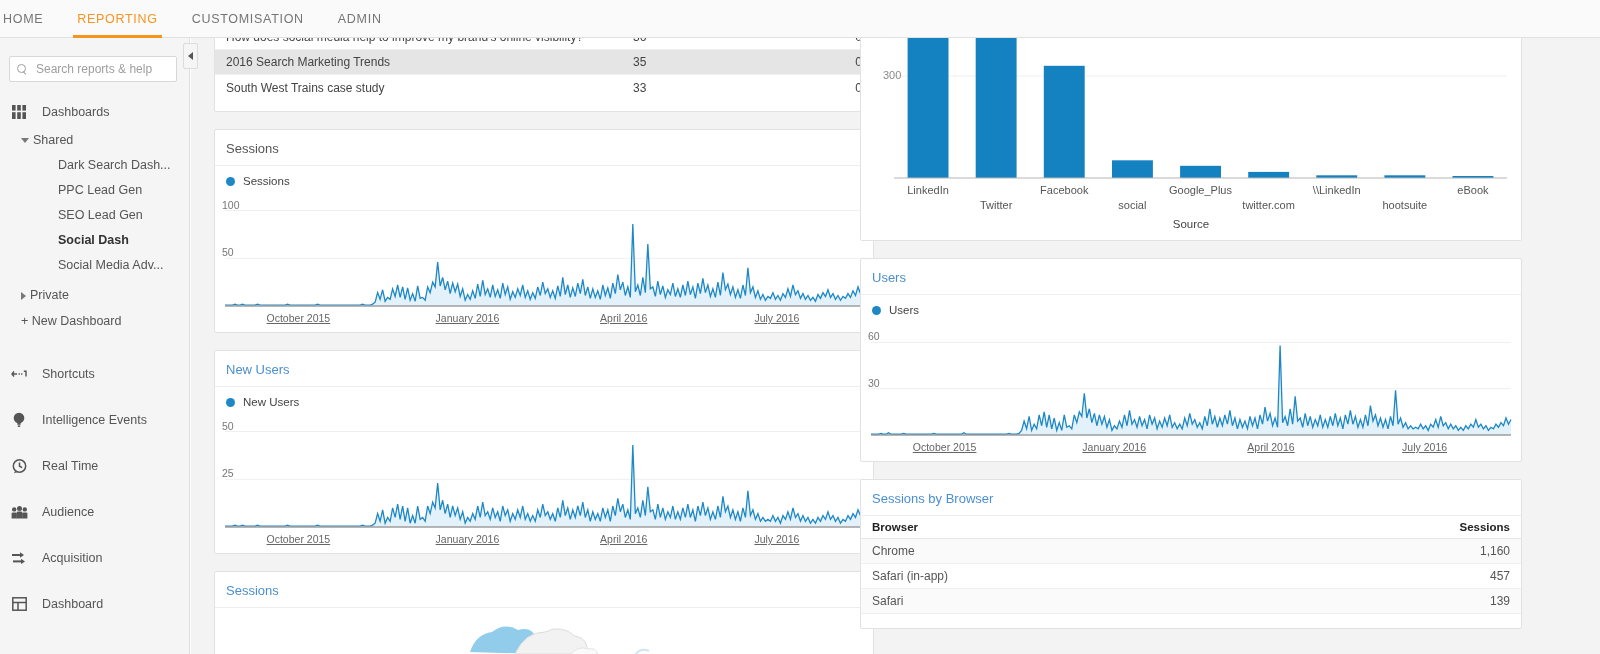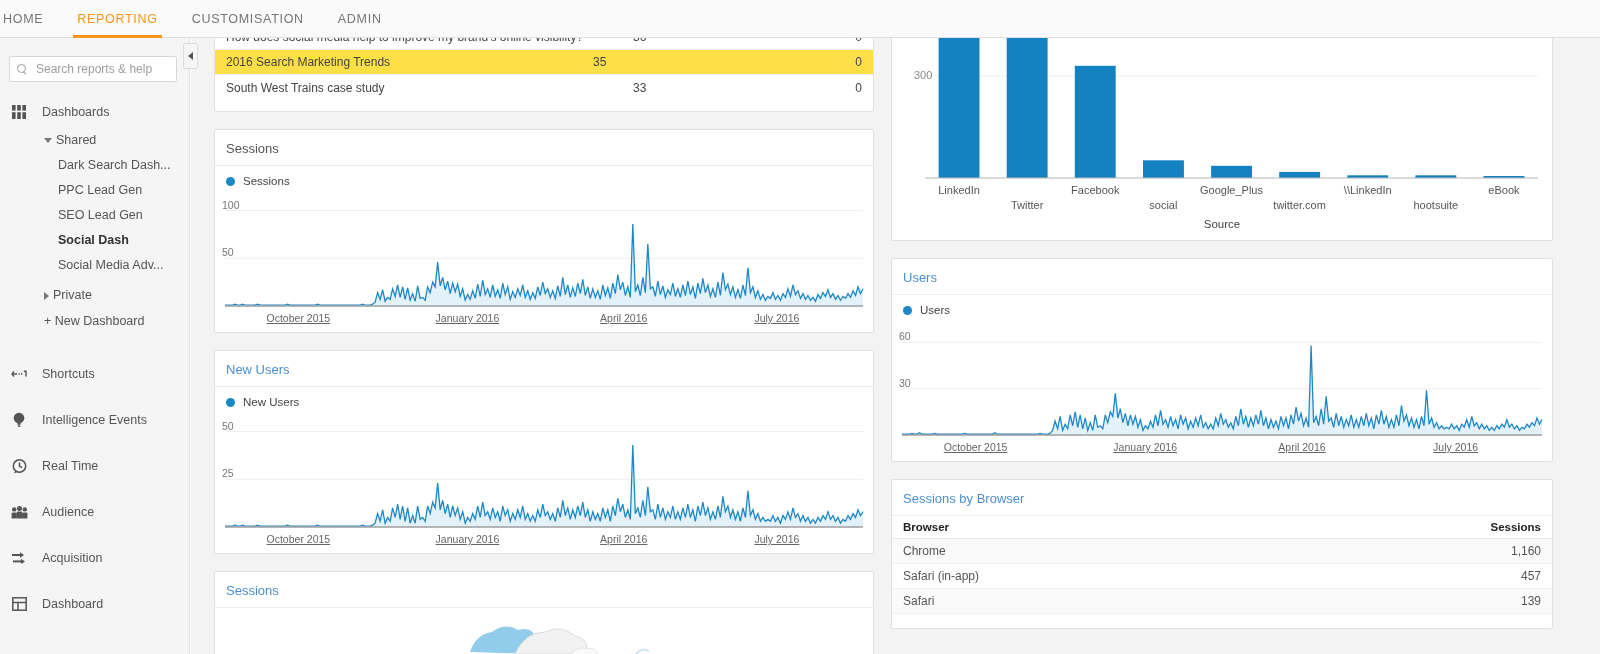--- a/index.html
+++ b/index.html
@@ -99,42 +99,42 @@
     width: 20px; height: 20px; flex: none; margin-right: 13px;
     display: flex; align-items: center; justify-content: center;
     color: #616161;
   }
   .tree-row {
     font-size: 12.5px; color: #555;
     height: 25px; line-height: 25px;
     cursor: pointer; white-space: nowrap;
   }
   .tree-row.lvl2 { padding-left: 58px; }
-  .tree-row.lvl1b { padding-left: 44px; }
+  .tree-row.lvl1b { padding-left: 21px; }
   .tree-row.sel { font-weight: bold; color: #333; }
   .caret-d {
     display:inline-block; width:0; height:0; margin-right:4px;
     border-left: 4px solid transparent; border-right: 4px solid transparent;
     border-top: 5px solid #777; vertical-align: middle;
   }
   .caret-r {
     display:inline-block; width:0; height:0; margin-right:4px;
     border-top: 4px solid transparent; border-bottom: 4px solid transparent;
     border-left: 5px solid #777; vertical-align: middle;
   }
 
   
   #main {
     position: absolute; top: 38px; left: 191px;
     width: 1409px; height: 616px;
     background: #f3f3f3;
     overflow: hidden;
   }
   .col-left { position: absolute; left: 23px; top: 0; width: 660px; }
-  .col-right { position: absolute; left: 700px; top: 0; width: 662px; }
+  .col-right { position: absolute; left: 669px; top: 0; width: 662px; }
 
   .widget {
     background: #ffffff;
     border: 1px solid #e2e2e2;
     border-radius: 2px;
     margin-bottom: 17px;
     position: relative;
   }
   .w-title {
     font-size: 13px; color: #4c8fd0;
@@ -153,21 +153,21 @@
     background: #1e88c7; margin-right: 8px;
   }
 
   
   .tbl-row {
     display: flex; align-items: center;
     height: 25px;
     font-size: 12px; color: #444;
     border-bottom: 1px solid #efefef;
   }
-  .tbl-row.alt { background: #fde047; gap: 40px; }
+  .tbl-row.alt { background: #e5e5e5; }
   .tbl-row .c-name { flex: 1; padding-left: 11px; }
   .tbl-row .c-v1 { width: 120px; text-align: left; }
   .tbl-row .c-v2 { width: 120px; text-align: right; padding-right: 11px; }
 
   
   .chart-box { position: relative; }
   .y-lab {
     position: absolute; left: 7px;
     font-size: 10.5px; color: #777;
   }

